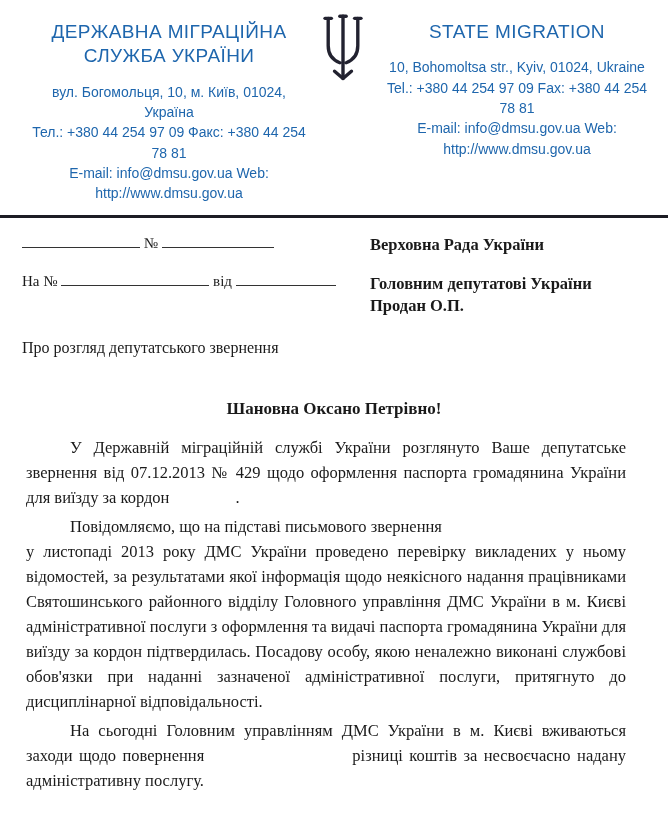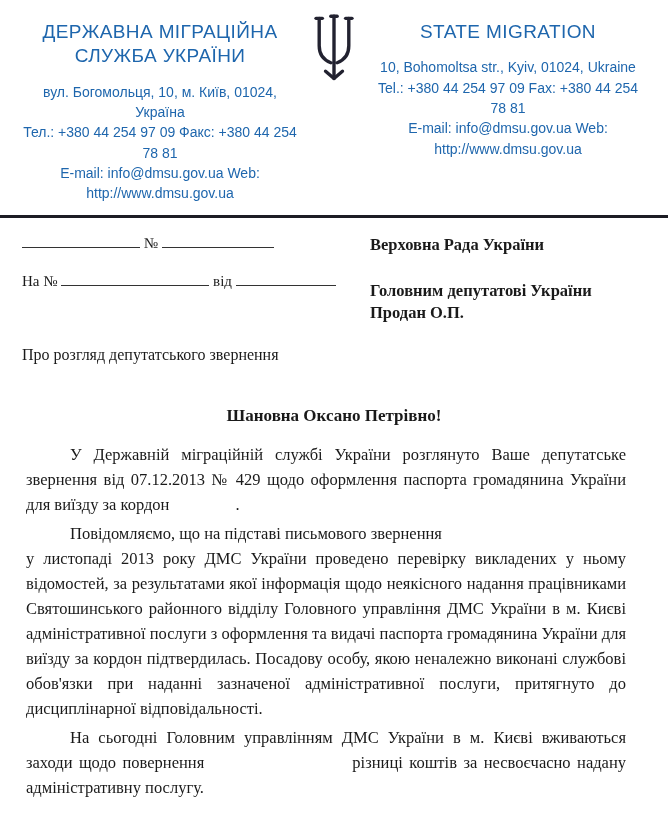--- a/index.html
+++ b/index.html
@@ -9,42 +9,42 @@
   }
   *{box-sizing:border-box;}
   html,body{margin:0;padding:0;background:#888;}
   .page{
     width:668px;height:825px;margin:0 auto;background:#ffffff;
     position:relative;color:var(--ink);
     font-family:"Liberation Serif", serif;overflow:hidden;
   }
   
   .letterhead{
-    display:flex;justify-content:center;align-items:flex-start;
+    display:flex;justify-content:flex-end;align-items:flex-start;
     padding:10px 12px 4px 12px;
   }
   .lh-col{
     width:278px;text-align:center;color:var(--blue);
     font-family:"Liberation Sans", sans-serif;
   }
   .lh-title{font-size:19px;line-height:1.28;letter-spacing:.4px;padding-top:10px;}
   .lh-contacts{margin-top:13px;font-size:14px;line-height:1.45;}
   .emblem-wrap{width:70px;display:flex;justify-content:center;padding-top:2px;}
   .rule{border:0;border-top:3px solid var(--rule);margin:8px 0 0 0;}
   
   .mid{display:flex;padding:16px 22px 0 22px;font-size:15px;}
   .refs{width:348px;}
   .refs .row{margin-bottom:20px;white-space:nowrap;}
   .blank{display:inline-block;border-bottom:1px solid #333;height:14px;vertical-align:baseline;}
   .blank.w1{width:118px;}
   .blank.w2{width:112px;}
   .blank.w3{width:148px;}
   .blank.w4{width:100px;}
   .addressee{font-weight:700;font-size:16.5px;line-height:1.32;}
-  .addressee .a1{margin-bottom:24px;}
+  .addressee .a1{margin-bottom:17px;}
   
   .subject{margin:22px 0 0 22px;font-size:16px;}
   .salutation{text-align:center;font-weight:700;font-size:17px;margin-top:42px;}
   .body-text{padding:12px 38px 0 22px;font-size:16.5px;line-height:25px;}
   .body-text p{
     margin:4px;text-align:justify;text-indent:44px;white-space:pre-wrap;
   }
   
   .closing{margin:36px 0 0 66px;font-weight:700;font-size:21px;}
   .sig-row{

